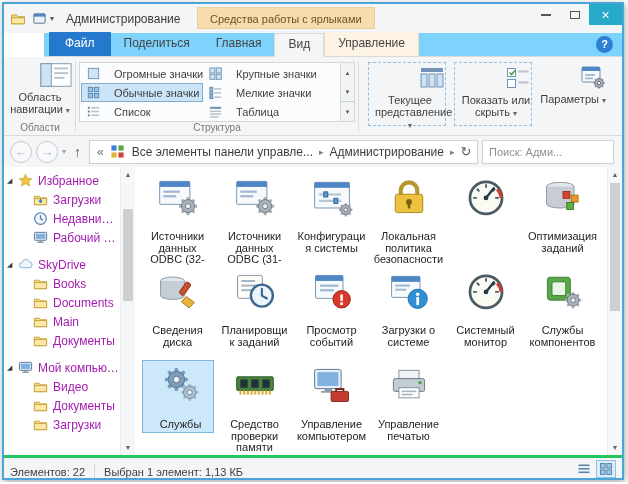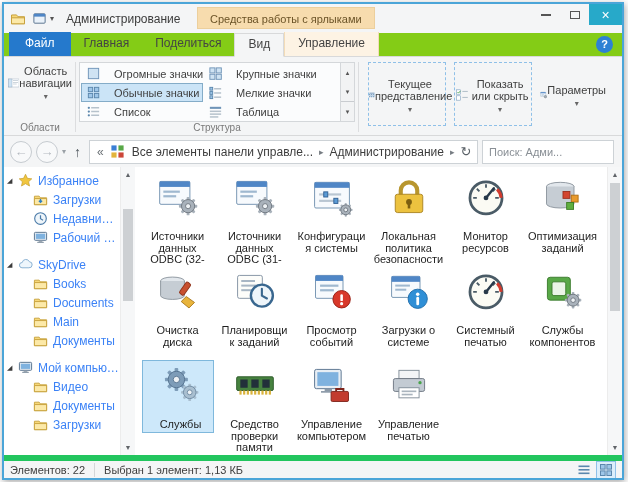--- a/index.html
+++ b/index.html
@@ -16,34 +16,34 @@
   .title{margin-left:12px;color:#3c3c3c;white-space:nowrap;}
   .ctxlabel{position:absolute;left:193px;top:3px;height:22px;line-height:22px;padding:0 12px;background:#f7dcae;border:1px solid #eccf9c;
     font-size:11px;color:#6b5327;white-space:nowrap;}
   .caps{position:absolute;top:0;right:0;display:flex;}
   .cap{width:29px;height:21px;display:flex;align-items:center;justify-content:center;color:#444;}
   .g-min{display:inline-block;width:10px;height:0;border-bottom:2px solid #555;}
   .g-max{display:inline-block;width:10px;height:8px;border:1px solid #555;}
   .cap.close{background:#27a9c9;color:#fff;width:33px;font-size:14px;}
 
   
-  .tabrow{height:24px;background:#84cc16;border-bottom:1px solid #d8d9da;display:flex;align-items:flex-end;padding-left:5px;flex:0 0 auto;position:relative;}
+  .tabrow{height:24px;background:#7dd3fc;border-bottom:1px solid #d8d9da;display:flex;align-items:flex-end;padding-left:5px;flex:0 0 auto;position:relative;margin-left:40px;}
   .tabs{display:flex;height:24px;align-items:flex-end;}
   .tab{padding:0 13px;line-height:23px;height:24px;color:#444;white-space:nowrap;}
   .tab.file{background:#2579cc;color:#fff;padding:0 16px;}
   .tab.active{background:#f4f5f6;border:1px solid #d8d9da;border-bottom:1px solid #f4f5f6;margin-bottom:-1px;z-index:2;line-height:21px;}
   .tab.ctx{background:#fdf3e4;border-left:1px solid #f3dcb8;border-right:1px solid #f3dcb8;}
   .help{margin-left:auto;margin-right:9px;width:17px;height:17px;border-radius:50%;background:#2d81d4;color:#fff;font-weight:bold;
     font-size:11px;text-align:center;line-height:17px;align-self:center;}
 
   
   .ribbon{height:79px;background:#f4f5f6;border-bottom:1px solid #d8d9da;display:flex;padding:2px 2px 0 4px;flex:0 0 auto;}
   .grp{position:relative;height:100%;}
   .grp-panes{width:64px;flex:0 0 64px;}
-  .bigbtn{display:flex;align-items:center;padding-top:3px;}
+  .bigbtn{display:flex;flex-direction:column;align-items:flex-end;padding-top:3px;}
   .bico{width:32px;height:26px;display:block;}
   .blabel{font-size:11px;line-height:12px;text-align:center;color:#3f3f3f;margin-top:3px;max-width:70px;}
   .dd{font-size:8px;color:#666;}
   .gcaption{position:absolute;bottom:2px;left:0;right:0;text-align:center;font-size:10px;color:#797979;}
   .vsep{width:1px;background:#dcdddf;margin:3px;flex:0 0 1px;}
   .grp-layout{width:276px;flex:0 0 276px;}
   .gallery{display:flex;margin-top:3px;border:1px solid #d4d7da;background:#fbfcfd;height:60px;}
   .gal-grid{display:grid;grid-auto-flow:column;grid-template-rows:repeat(3,19px);grid-template-columns:repeat(2,122px);padding:1px;}
   .galopt{display:flex;align-items:center;gap:13px;padding:0 4px;font-size:11px;color:#3f3f3f;border:1px solid transparent;white-space:nowrap;}
   .galopt.sel{background:#cbe4f7;border-color:#84acc8;}
@@ -74,38 +74,38 @@
     font-size:11px;padding:0 6px;color:#444;flex:0 0 132px;}
   .search::placeholder{color:#8a9096;}
 
   
   .main{flex:1;display:flex;background:#fff;overflow:hidden;}
   .tree{width:116px;flex:0 0 116px;padding-top:4px;font-size:12px;overflow:hidden;}
   .trow{display:flex;align-items:center;height:19px;white-space:nowrap;overflow:hidden;}
   .thead{padding-left:3px;}
   .texp{width:11px;font-size:7px;color:#3c3c3c;flex:0 0 11px;}
   .tico{width:15px;height:15px;flex:0 0 15px;}
-  .tlab{margin-left:5px;color:#3b82f6;overflow:hidden;text-overflow:ellipsis;}
+  .tlab{margin-left:5px;color:#a21caf;overflow:hidden;text-overflow:ellipsis;}
   .titem{padding-left:29px;}
   .tgap{height:8px;}
   .vscroll{width:15px;flex:0 0 15px;background:#f6f7f8;border-left:1px solid #ececec;position:relative;}
   .sarrow{position:absolute;top:0;left:0;right:0;height:15px;text-align:center;font-size:7px;line-height:15px;color:#606468;}
   .sarrow.bottom{top:auto;bottom:0;}
   .thumb{position:absolute;left:2px;right:2px;background:#cdd0d3;}
   .treescroll .thumb{top:42px;height:92px;}
   .gridscroll .thumb{top:16px;height:128px;}
   .grid{flex:1;display:flex;flex-wrap:wrap;align-content:flex-start;padding:5px 0 0 4px;overflow:hidden;}
   .cell{width:77px;height:94px;overflow:hidden;}
   .cin{width:72px;margin:0 auto;padding:2px 0 1px;border:1px solid transparent;text-align:center;}
   .cell.sel .cin{background:#cde8fa;border-color:#7fb8dc;padding-left:6px;}
   .fico{display:block;width:44px;height:44px;margin:0 auto;}
   .flab{margin-top:12px;font-size:11px;line-height:11.5px;color:#1f1f1f;word-wrap:break-word;overflow-wrap:anywhere;max-height:47px;overflow:hidden;}
 
   
-  .statusbar{height:23px;flex:0 0 23px;display:flex;align-items:center;background:#f4f5f6;border-top:6px solid #22c55e;
+  .statusbar{height:23px;flex:0 0 23px;display:flex;align-items:flex-end;background:#f4f5f6;border-top:3px solid #22c55e;
     padding:0 6px;font-size:11px;color:#3d3d3d;}
   .sbdiv{width:1px;height:14px;background:#d4d6d8;margin:0 9px;}
   .sbspacer{flex:1;}
   .sbtn{width:20px;height:18px;padding:1px 2px;border:1px solid transparent;margin-left:2px;}
   .sbtn.active{background:#dceefb;border-color:#8fc0e8;}
 </style>
 </head>
 <body>
 
 <div class="window">
@@ -135,22 +135,22 @@
       <span class="cap">
           <span class="g-max"></span>
         </span>
       <span class="cap close">×</span>
     </span>
   </div>
 
   <div class="tabrow">
     <div class="tabs" id="tabs">
         <span class="tab file">Файл</span>
+        <span class="tab">Поделиться</span>
         <span class="tab">Главная</span>
-        <span class="tab">Поделиться</span>
         <span class="tab active">Вид</span>
         <span class="tab ctx">Управление</span>
       </div>
     <span class="help">?</span>
   </div>
 
   <div class="ribbon">
     <div class="grp grp-panes">
       <div class="bigbtn">
         <span class="bico">
@@ -529,21 +529,20 @@
           <div class="cin">
             <span class="fico">
               <svg xmlns="http://www.w3.org/2000/svg" viewBox="0 0 48 48" style="width:100%;height:100%;display:block">
                 <circle cx="24" cy="25" r="17.5" fill="#fbfbf4" stroke="#4a5b66" stroke-width="3"></circle>
                 <path d="M24 10 v4 M10 25 h4 M38 25 h-4 M14 15 l2.8 2.8 M34 15 l-2.8 2.8" stroke="#4a5b66" stroke-width="2"></path>
                 <path d="M36.2 15.5 a16 16 0 0 1 4.3 9.5" fill="none" stroke="#d23b2e" stroke-width="3.4"></path>
                 <path d="M24 25 L32.5 14.5" stroke="#27394a" stroke-width="2.6" stroke-linecap="round"></path>
                 <circle cx="24" cy="25" r="2.6" fill="#27394a"></circle>
               </svg>
             </span>
-            <div class="flab">Монитор ресурсов</div>
           </div>
         </div>
         <div class="cell">
           <div class="cin">
             <span class="fico">
               <svg xmlns="http://www.w3.org/2000/svg" viewBox="0 0 48 48" style="width:100%;height:100%;display:block">
                 <ellipse cx="21" cy="12.5" rx="15" ry="4.5" fill="#e2e7ec" stroke="#8b949c"></ellipse>
                 <path d="M6 12.5 v19 a15 4.5 0 0 0 30 0 v-19" fill="#c6cdd4" stroke="#8b949c"></path>
                 <rect x="24" y="18" width="7.5" height="7.5" fill="#d2452f" stroke="#9c2f1e"></rect>
                 <rect x="33" y="22" width="7.5" height="7.5" fill="#e89a2d" stroke="#b26f12"></rect>
@@ -556,21 +555,21 @@
         <div class="cell">
           <div class="cin">
             <span class="fico">
               <svg xmlns="http://www.w3.org/2000/svg" viewBox="0 0 48 48" style="width:100%;height:100%;display:block">
                 <ellipse cx="18" cy="13" rx="13" ry="4.2" fill="#e2e7ec" stroke="#8b949c"></ellipse>
                 <path d="M5 13 v16 a13 4.2 0 0 0 26 0 v-16" fill="#c6cdd4" stroke="#8b949c"></path>
                 <rect x="29" y="14" width="6" height="15" rx="2" fill="#c8502f" stroke="#8e3218" transform="rotate(35 32 21)"></rect>
                 <path d="M33 30 l9 6.5 -6 6 -8.5 -7 z" fill="#e8b43c" stroke="#a8781f"></path>
               </svg>
             </span>
-            <div class="flab">Очистка диска</div>
+            <div class="flab">Сведения диска</div>
           </div>
         </div>
         <div class="cell">
           <div class="cin">
             <span class="fico">
               <svg xmlns="http://www.w3.org/2000/svg" viewBox="0 0 48 48" style="width:100%;height:100%;display:block">
                 <rect x="5" y="7" width="27" height="25" rx="2" fill="#fdfdfa" stroke="#7f8ea0"></rect>
                 <rect x="9" y="12" width="15" height="2.2" fill="#a8b6c4"></rect>
                 <rect x="9" y="17" width="19" height="2.2" fill="#a8b6c4"></rect>
                 <rect x="9" y="22" width="13" height="2.2" fill="#a8b6c4"></rect>
@@ -617,21 +616,21 @@
           <div class="cin">
             <span class="fico">
               <svg xmlns="http://www.w3.org/2000/svg" viewBox="0 0 48 48" style="width:100%;height:100%;display:block">
                 <circle cx="24" cy="25" r="17.5" fill="#fbfbf4" stroke="#4a5b66" stroke-width="3"></circle>
                 <path d="M24 10 v4 M10 25 h4 M38 25 h-4 M14 15 l2.8 2.8 M34 15 l-2.8 2.8" stroke="#4a5b66" stroke-width="2"></path>
                 <path d="M36.2 15.5 a16 16 0 0 1 4.3 9.5" fill="none" stroke="#d23b2e" stroke-width="3.4"></path>
                 <path d="M24 25 L32.5 14.5" stroke="#27394a" stroke-width="2.6" stroke-linecap="round"></path>
                 <circle cx="24" cy="25" r="2.6" fill="#27394a"></circle>
               </svg>
             </span>
-            <div class="flab">Системный печатью</div>
+            <div class="flab">Системный монитор</div>
           </div>
         </div>
         <div class="cell">
           <div class="cin">
             <span class="fico">
               <svg xmlns="http://www.w3.org/2000/svg" viewBox="0 0 48 48" style="width:100%;height:100%;display:block">
                 <rect x="7" y="9" width="25" height="25" rx="3" fill="#58a847" stroke="#3a7a2c"></rect>
                 <rect x="12" y="14" width="15" height="15" rx="2" fill="#eaf5e7" stroke="#3a7a2c"></rect>
                 <rect x="33.56" y="25" width="2.88" height="18" rx="1" fill="#a9b2bb" transform="rotate(0 35 34)"></rect>
                 <rect x="33.56" y="25" width="2.88" height="18" rx="1" fill="#a9b2bb" transform="rotate(45 35 34)"></rect>

